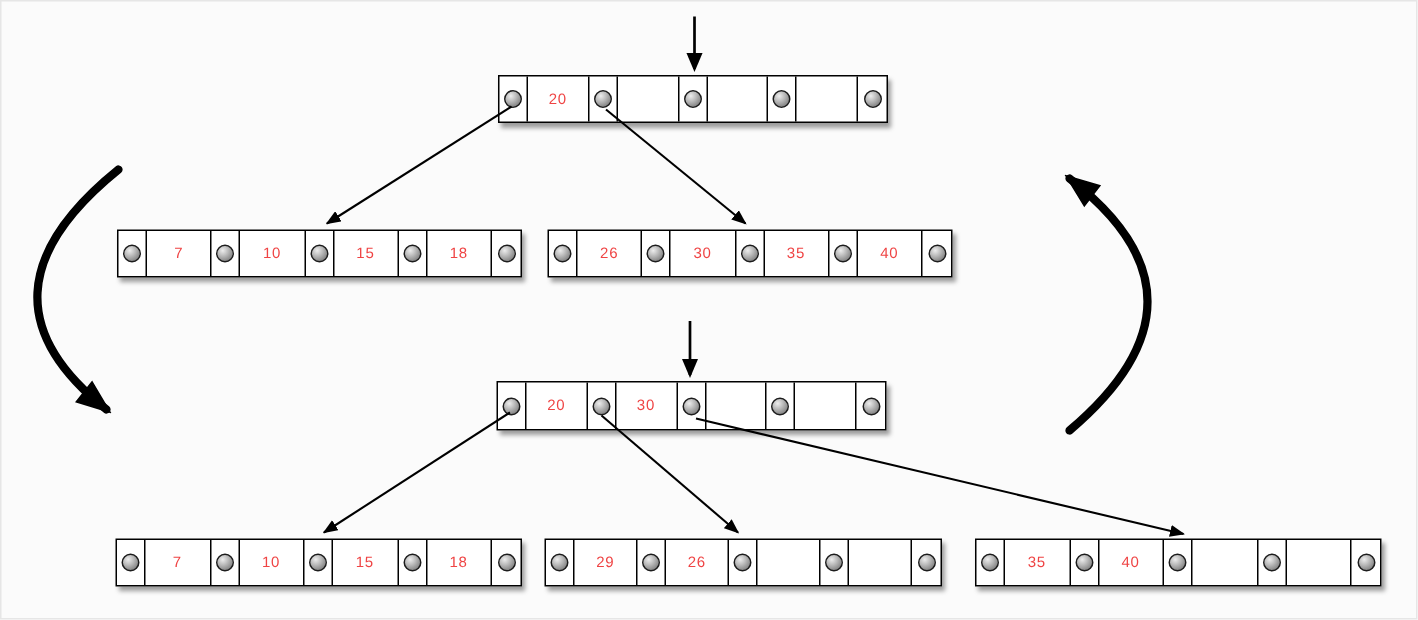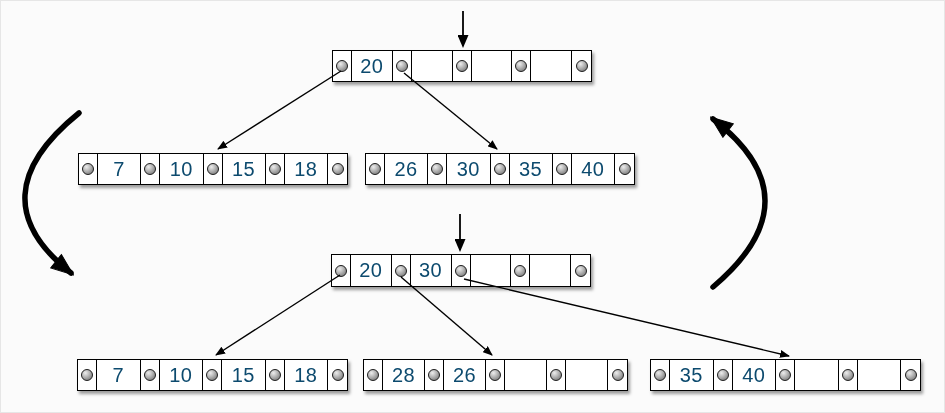--- a/index.html
+++ b/index.html
@@ -19,21 +19,21 @@
   .node{
     position:absolute;display:flex;z-index:2;
     background:#ffffff;
     border:1.6px solid #000;
     box-shadow:2px 3px 3px rgba(0,0,0,0.38);
     box-sizing:border-box;
   }
   .cell{box-sizing:border-box;display:flex;align-items:center;justify-content:center;border-right:1.6px solid #000;}
   .cell:last-child{border-right:none;}
   .ptr{flex:0 0 19px;width:19px;}
-  .key{flex:1;font-size:20px;color:#0c4a6e;letter-spacing:0.5px;}
+  .key{flex:1;font-size:10px;color:#ef4444;letter-spacing:0.5px;}
   .dot{
     width:10px;height:10px;border-radius:50%;
     border:1.6px solid #1c1c1c;
     background:radial-gradient(circle at 35% 30%, #ededed, #b8b8b8 40%, #8c8c8c 72%, #7f7f7f);
   }
 </style>
 </head>
 <body>
 
 <div class="canvas">
@@ -212,21 +212,21 @@
     <div class="cell ptr">
         <i class="dot"></i>
       </div>
   </div>
 
   <div class="node" style="left:362px;top:358px;width:265px;height:32px">
     <div class="cell ptr">
         <i class="dot"></i>
       </div>
     <div class="cell key">
-        <span>28</span>
+        <span>29</span>
       </div>
     <div class="cell ptr">
         <i class="dot"></i>
       </div>
     <div class="cell key">
         <span>26</span>
       </div>
     <div class="cell ptr">
         <i class="dot"></i>
       </div>

